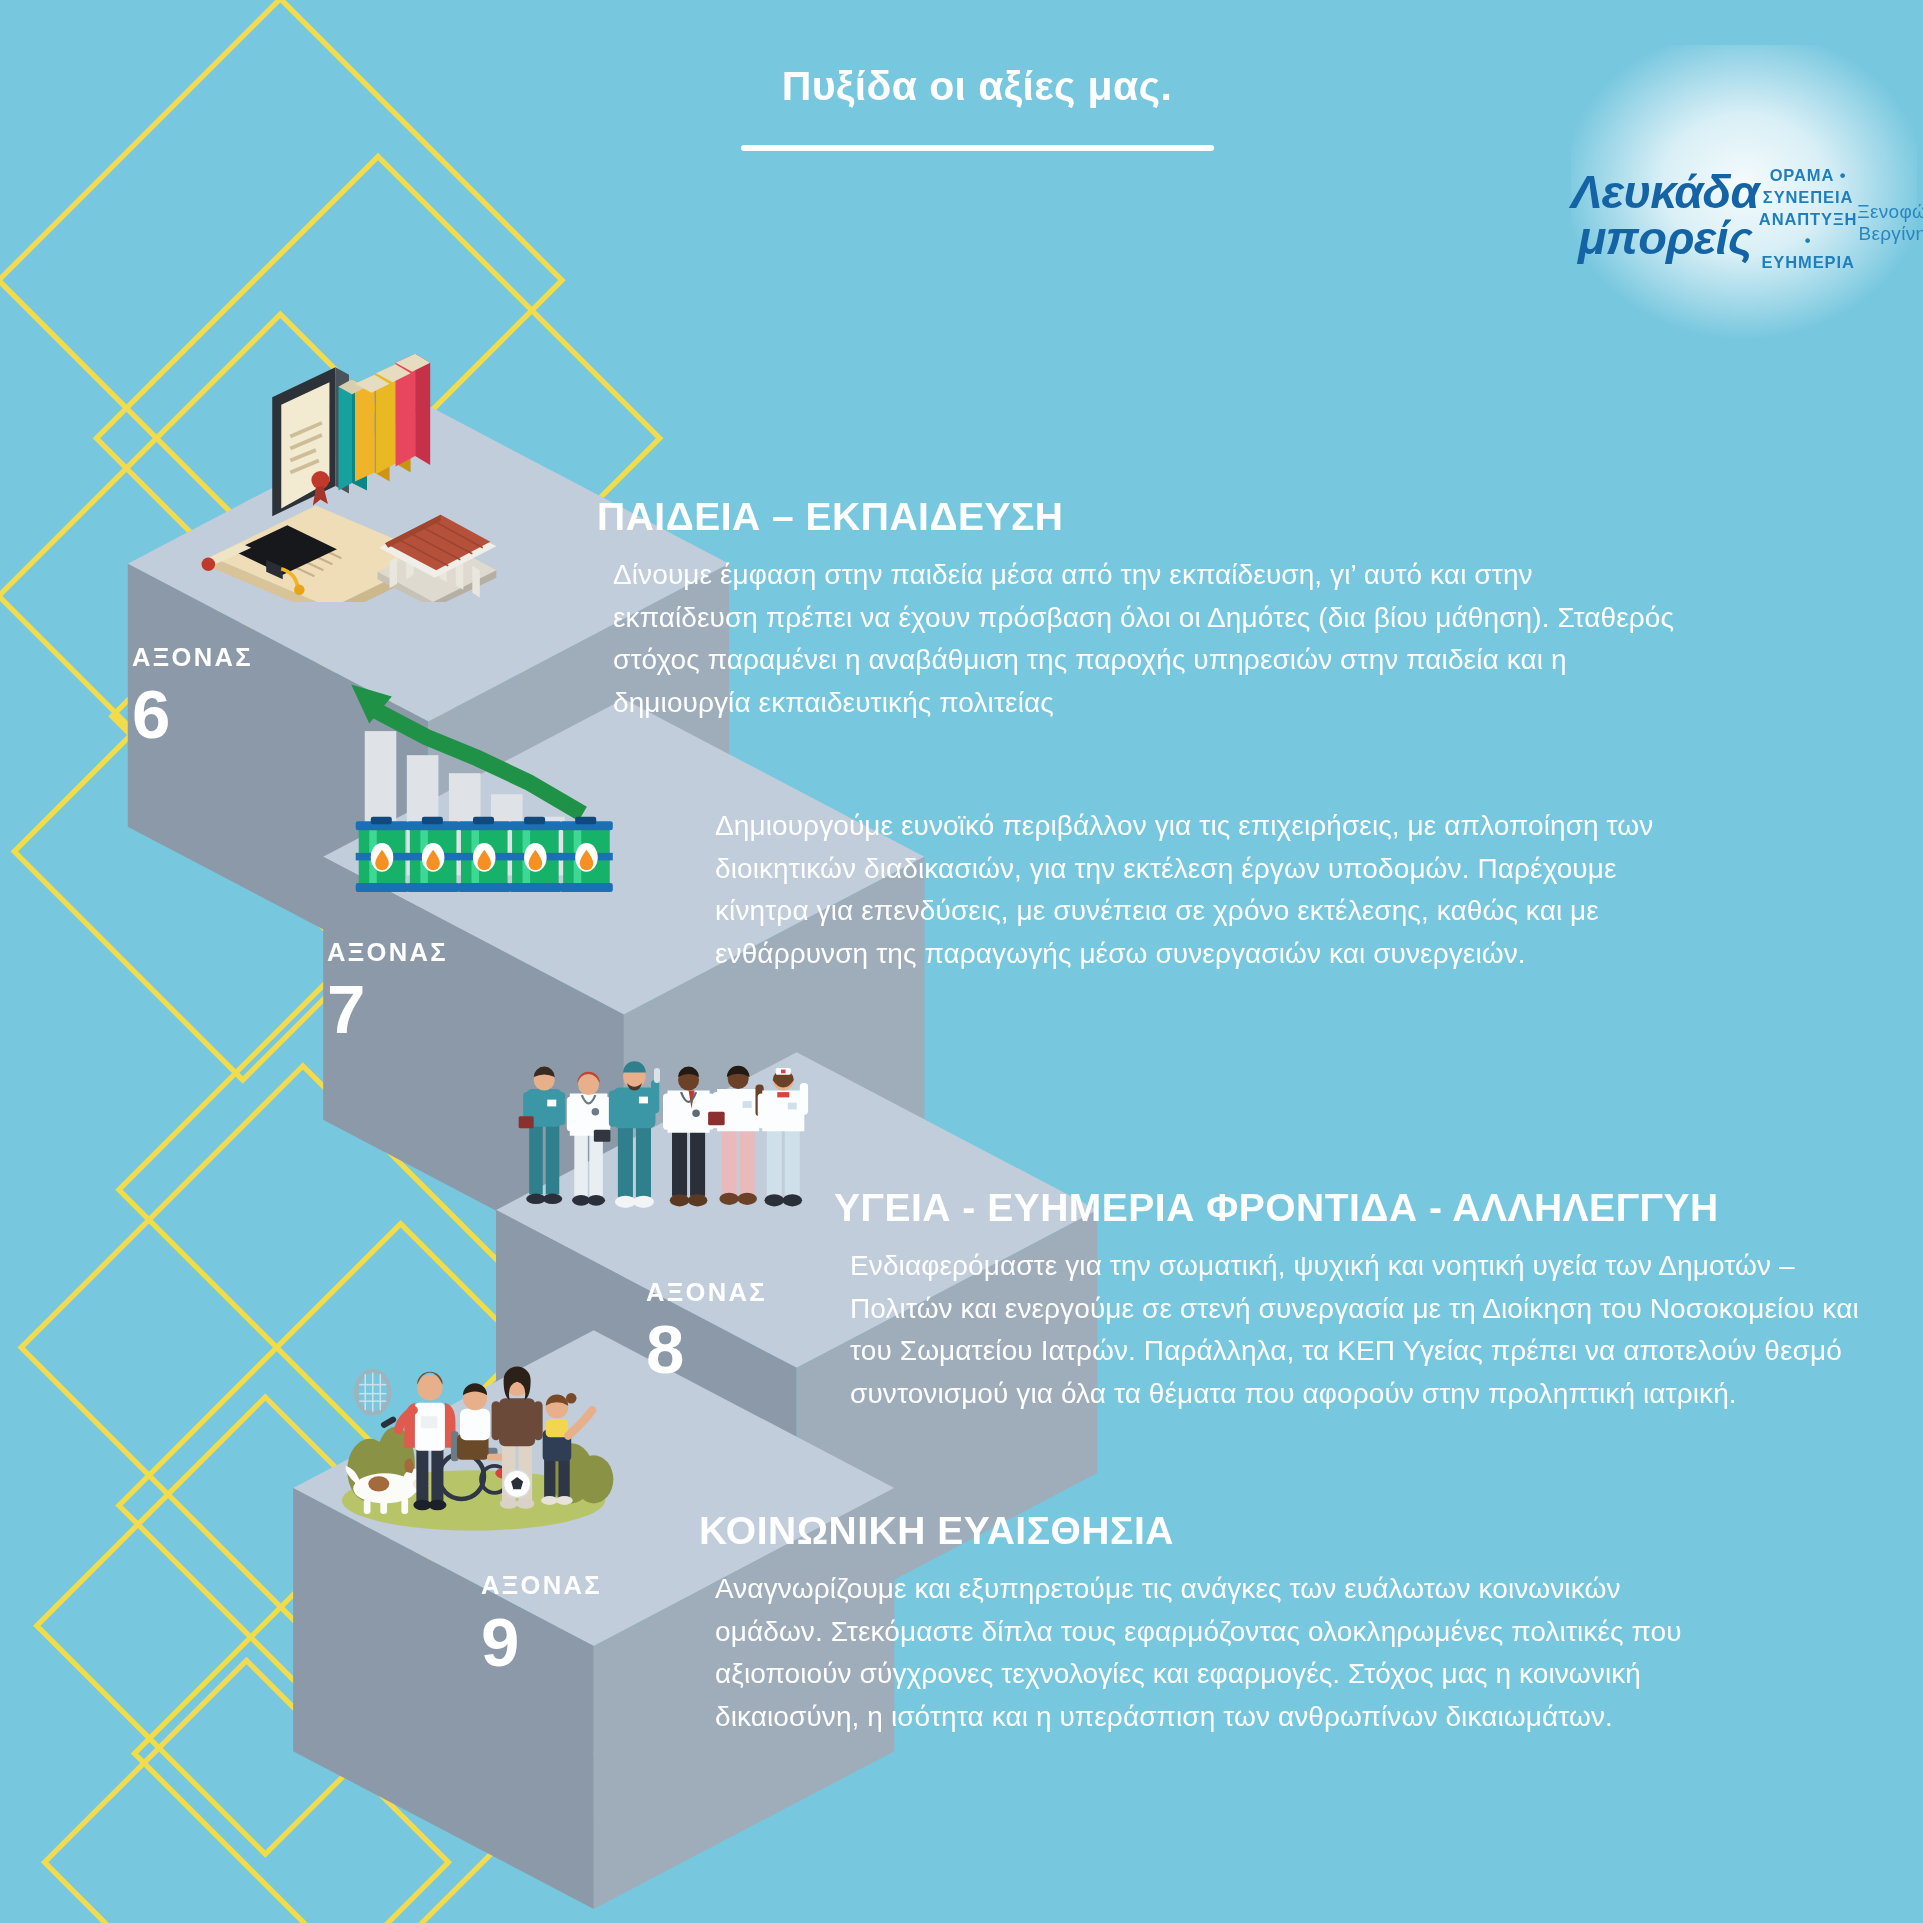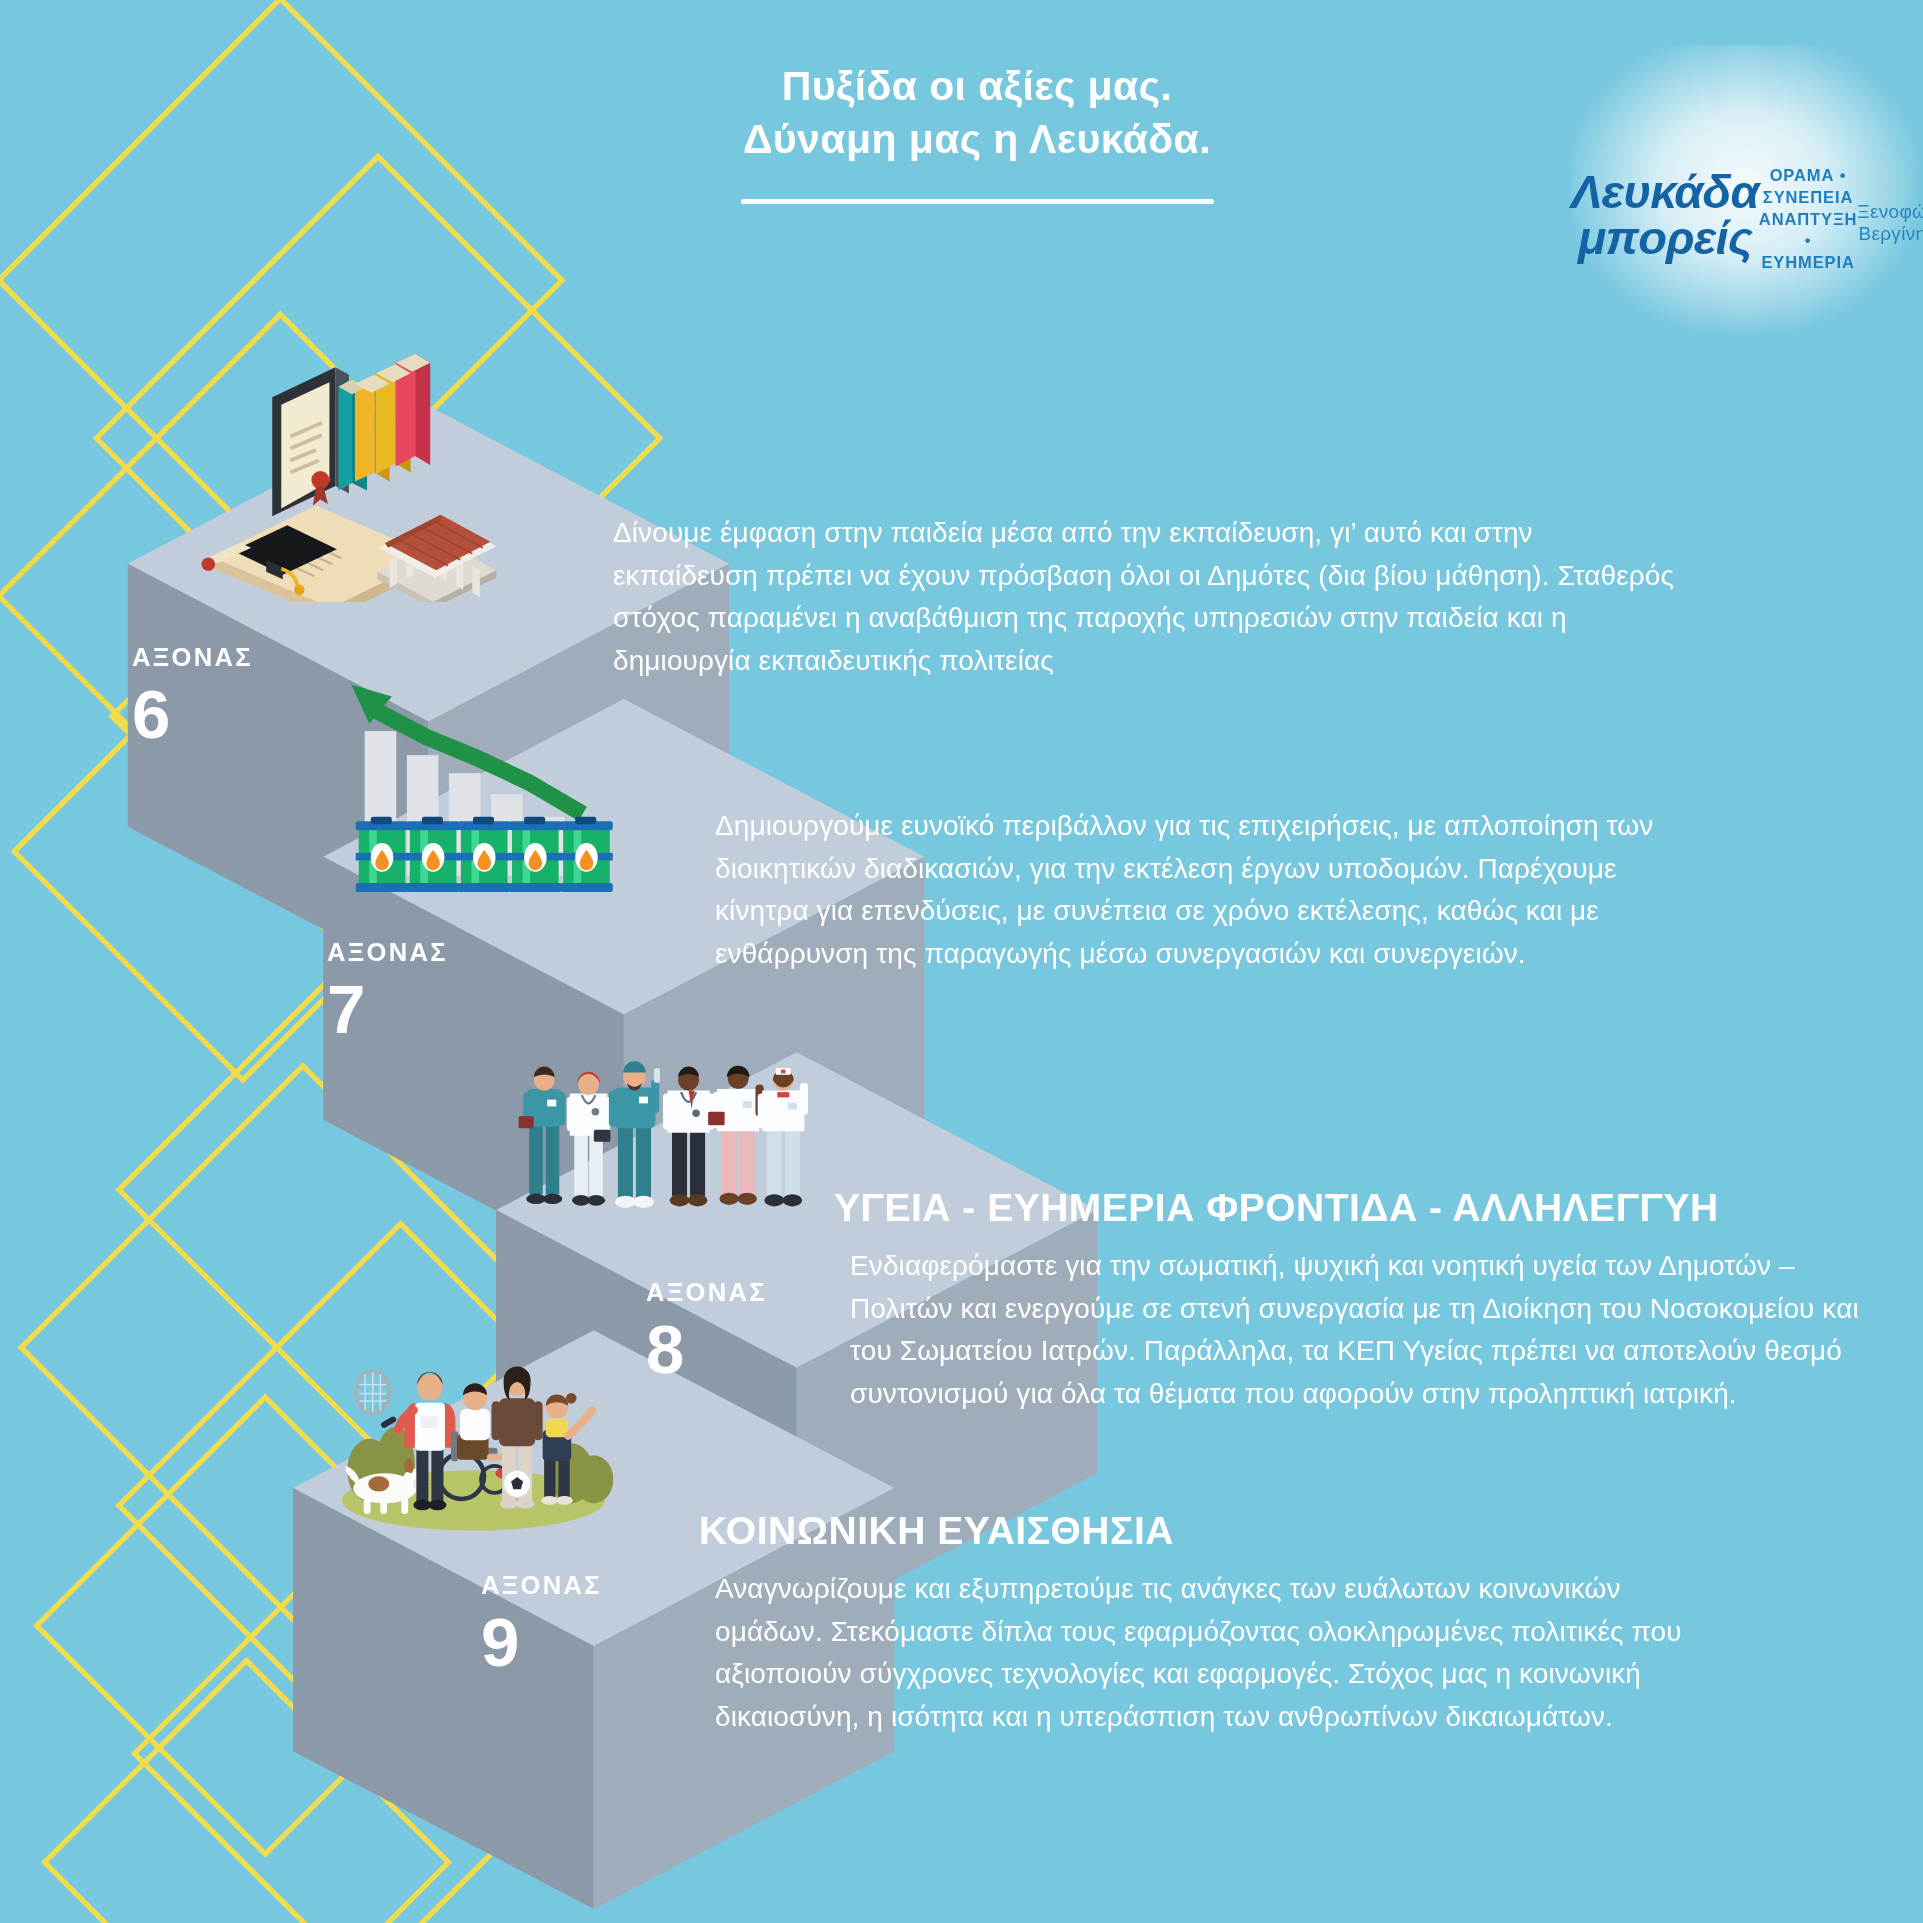--- a/index.html
+++ b/index.html
@@ -95,21 +95,20 @@
       <rect x="138" y="1528" width="530" height="530" transform="rotate(45 403 1793)"></rect>
       <rect x="268" y="1738" width="530" height="530" transform="rotate(45 533 2003)"></rect>
       <rect x="138" y="1948" width="430" height="430" transform="rotate(45 353 2163)"></rect>
       <rect x="268" y="2118" width="430" height="430" transform="rotate(45 483 2333)"></rect>
       <rect x="138" y="2288" width="380" height="380" transform="rotate(45 328 2478)"></rect>
     </g>
   </svg>
 
   <div class="header">
     <div class="header-line">Πυξίδα οι αξίες μας.</div>
-    <div class="header-line">Δύναμη μας η Λευκάδα.</div>
     <div class="header-rule"></div>
   </div>
 
   <div class="logo-wrap">
     <svg class="logo-mark" viewBox="0 0 250 124">
       <defs>
         <linearGradient id="gA" x1="0" y1="1" x2="1" y2="0">
           <stop offset="0%" stop-color="#1c5fa8"></stop>
             <stop offset="50%" stop-color="#2b9fd4"></stop>
           <stop offset="100%" stop-color="#55c8e8"></stop>
@@ -522,20 +521,21 @@
     <span class="ttl">ΑΞΟΝΑΣ</span>
     <span class="num">8</span>
   </div>
 
   <div class="axis-label" style="left:481px;top:1571px;width:188px;">
     <span class="ttl">ΑΞΟΝΑΣ</span>
     <span class="num">9</span>
   </div>
 
   <div class="sect s1">
+    <h2>ΠΑΙΔΕΙΑ – ΕΚΠΑΙΔΕΥΣΗ</h2>
     <p>Δίνουμε έμφαση στην παιδεία μέσα από την εκπαίδευση, γι’ αυτό και στην εκπαίδευση πρέπει να έχουν πρόσβαση όλοι οι Δημότες (δια βίου μάθηση). Σταθερός στόχος παραμένει η αναβάθμιση της παροχής υπηρεσιών στην παιδεία και η δημιουργία εκπαιδευτικής πολιτείας</p>
   </div>
 
   <div class="sect s2">
     <p>Δημιουργούμε ευνοϊκό περιβάλλον για τις επιχειρήσεις, με απλοποίηση των διοικητικών διαδικασιών, για την εκτέλεση έργων υποδομών. Παρέχουμε κίνητρα για επενδύσεις, με συνέπεια σε χρόνο εκτέλεσης, καθώς και με ενθάρρυνση της παραγωγής μέσω συνεργασιών και συνεργειών.</p>
   </div>
 
   <div class="sect s3">
     <h2>ΥΓΕΙΑ - ΕΥΗΜΕΡΙΑ ΦΡΟΝΤΙΔΑ - ΑΛΛΗΛΕΓΓΥΗ</h2>
     <p>Ενδιαφερόμαστε για την σωματική, ψυχική και νοητική υγεία των Δημοτών – Πολιτών και ενεργούμε σε στενή συνεργασία με τη Διοίκηση του Νοσοκομείου και του Σωματείου Ιατρών. Παράλληλα, τα ΚΕΠ Υγείας πρέπει να αποτελούν θεσμό συντονισμού για όλα τα θέματα που αφορούν στην προληπτική ιατρική.</p>

